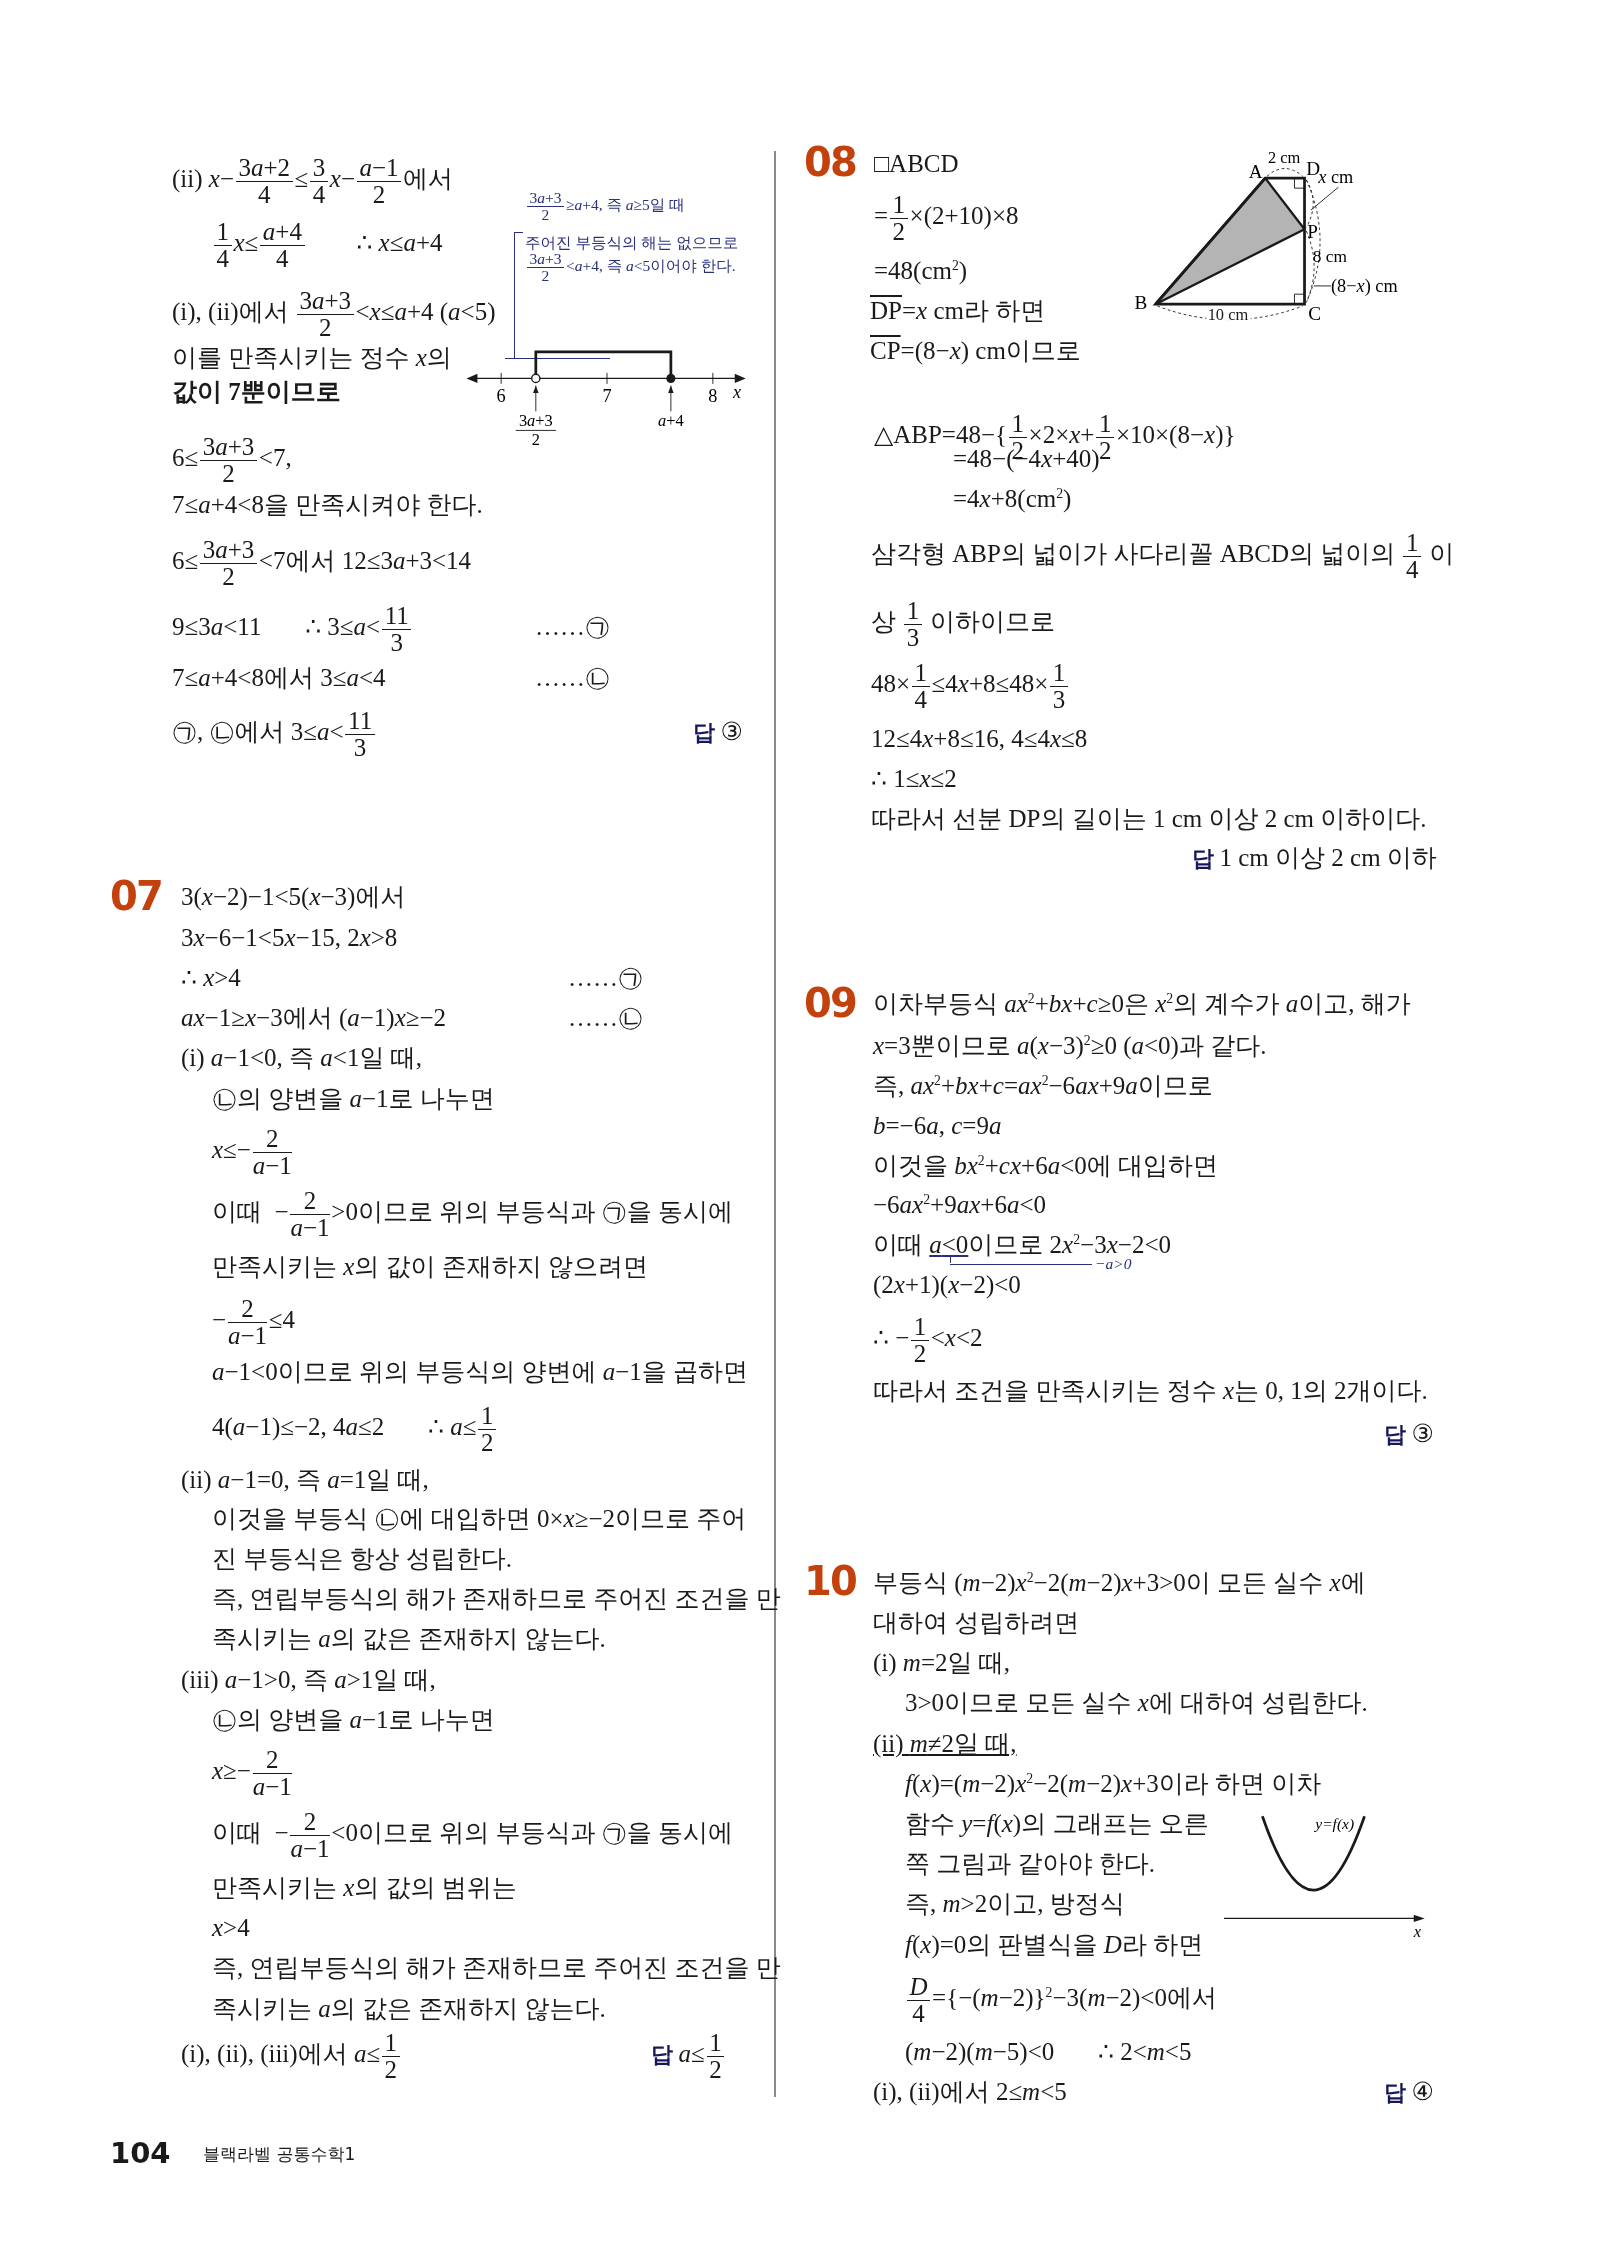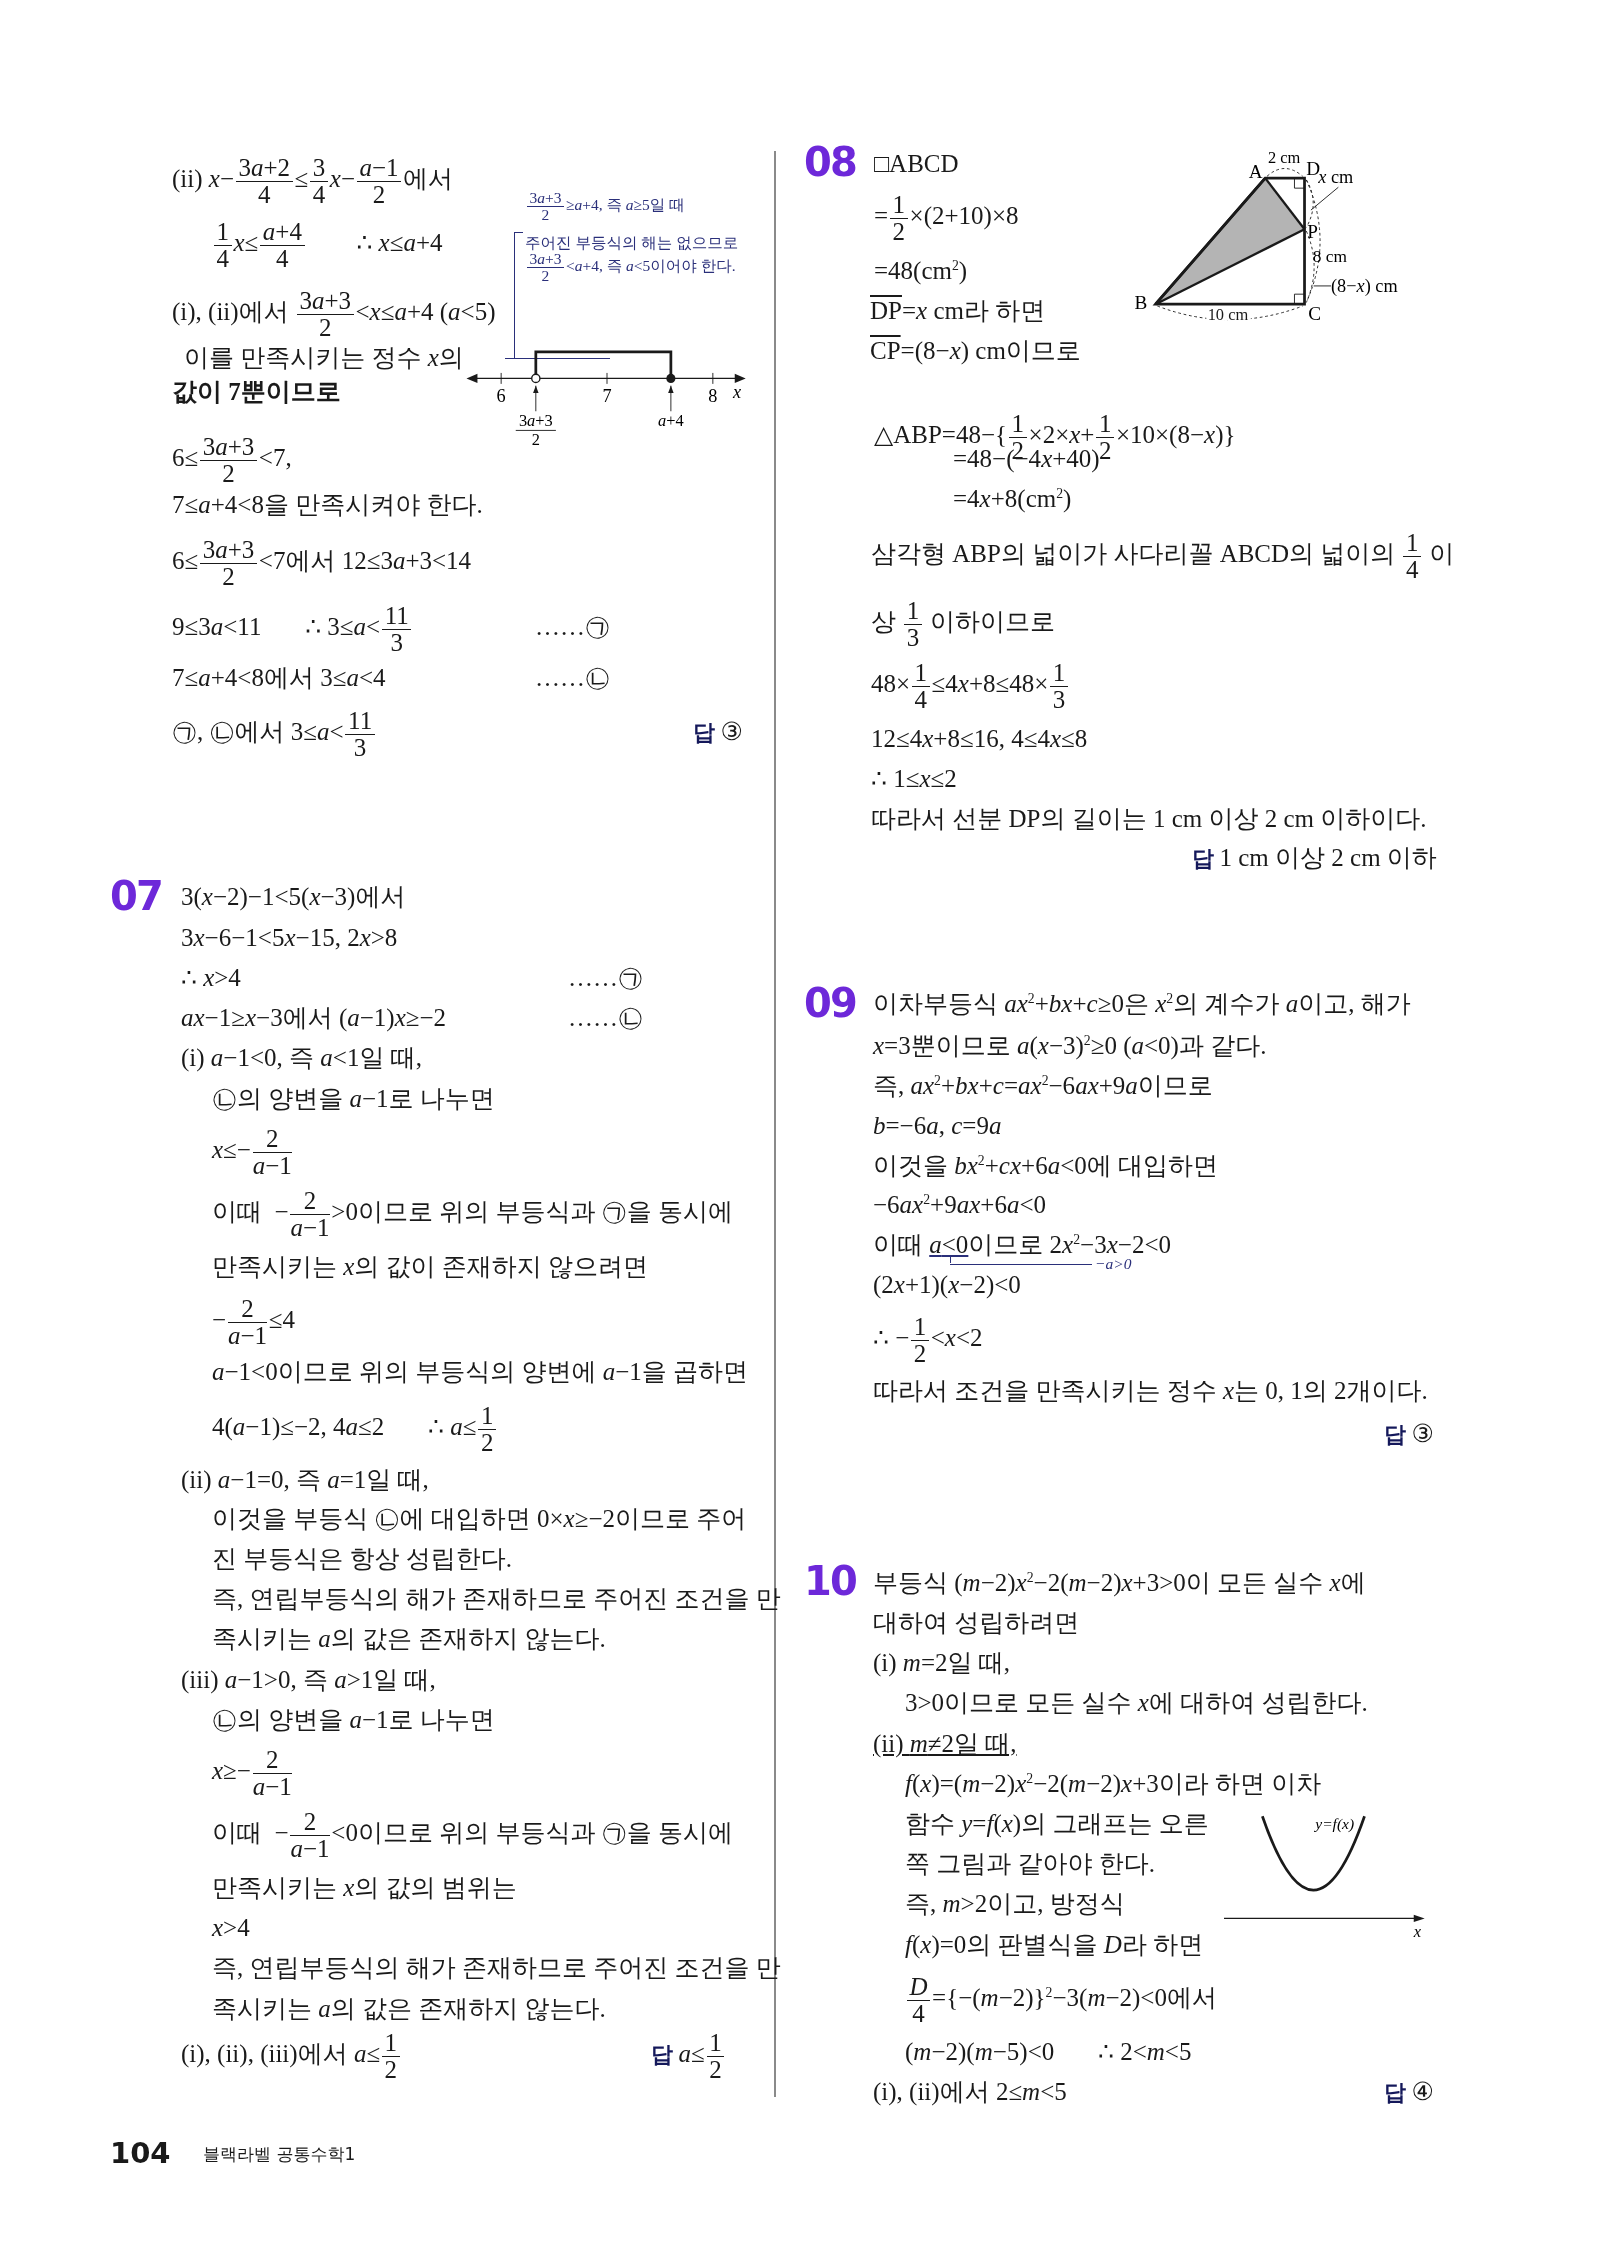--- a/index.html
+++ b/index.html
@@ -1,20 +1,20 @@
 <!DOCTYPE html>
 <html style="font-size:14.6px"><head>
 <meta charset="utf-8">
 <style>
   html, body { margin:0; padding:0; background:#ffffff; }
   body { width:1624px; height:2266px; position:relative; overflow:hidden;
          font-family:"Liberation Serif", serif; color:#1a1a1a; }
   .col-divider { position:absolute; left:774px; top:151px; width:1.8px; height:1946px; background:#8a8a8a; }
   .qnum { position:absolute; font-family:"DejaVu Sans", sans-serif; font-weight:bold;
-          color:#6d28d9; font-size:40px; letter-spacing:-1.8px; }
+          color:#c2410c; font-size:40px; letter-spacing:-1.8px; }
   .line { position:absolute; font-size:25px; white-space:nowrap; line-height:1; }
   .line i { font-style:italic; }
   .frac { display:inline-block; vertical-align:middle; text-align:center; margin:0 1.8px; }
   .frac .num { display:block; border-bottom:1.4px solid #1a1a1a; padding:0 2.7px; line-height:1.05; }
   .frac .den { display:block; line-height:1.05; }
   .ans { color:#14185a; font-family:"DejaVu Sans", sans-serif; font-weight:bold; font-size:22px; margin-right:5.5px; }
   .note { position:absolute; font-size:15.5px; color:#2a2f7a; white-space:nowrap; line-height:1; }
   .note .frac .num { border-bottom-color:#2a2f7a; }
   .bracket { position:absolute; border-left:1.4px solid #2a2f7a; }
   .bracket-h { position:absolute; border-top:1.4px solid #2a2f7a; }
@@ -43,21 +43,21 @@
   <div class="bracket-h" style="left:514px;top:232px;width:9.1px;"></div>
   <div class="bracket-h" style="left:505px;top:358px;width:105px;"></div>
   <div class="note" style="left:525px;top:190px;">
     <span class="frac"><span class="num">3<i>a</i>+3</span><span class="den">2</span></span>≥<i>a</i>+4, 즉 <i>a</i>≥5일 때
   </div>
   <div class="note" style="left:525px;top:235px;">주어진 부등식의 해는 없으므로</div>
   <div class="note" style="left:525px;top:251px;">
     <span class="frac"><span class="num">3<i>a</i>+3</span><span class="den">2</span></span>&lt;<i>a</i>+4, 즉 <i>a</i>&lt;5이어야 한다.
   </div>
 
-  <div class="line" style="left:184px;top:345px;text-align:center;">이를 만족시키는 정수 <i>x</i>의</div>
+  <div class="line" style="left:172px;top:345px;text-align:center;">이를 만족시키는 정수 <i>x</i>의</div>
   <div class="line" style="left:172px;top:379px;font-weight:bold;">값이 7뿐이므로</div>
 
   <svg style="position:absolute;left:461px;top:338px;" width="292" height="110" viewBox="0 0 320 120">
     <line x1="14" y1="44" x2="308" y2="44" stroke="#1a1a1a" stroke-width="1.5"></line>
     <polygon points="6,44 18,39 18,49" fill="#1a1a1a"></polygon>
     <polygon points="312,44 300,39 300,49" fill="#1a1a1a"></polygon>
     <line x1="44" y1="38" x2="44" y2="50" stroke="#1a1a1a"></line>
     <line x1="160" y1="38" x2="160" y2="50" stroke="#1a1a1a"></line>
     <line x1="276" y1="38" x2="276" y2="50" stroke="#1a1a1a"></line>
     <polyline points="82,44 82,15 230,15 230,44" fill="none" stroke="#1a1a1a" stroke-width="3"></polyline>

